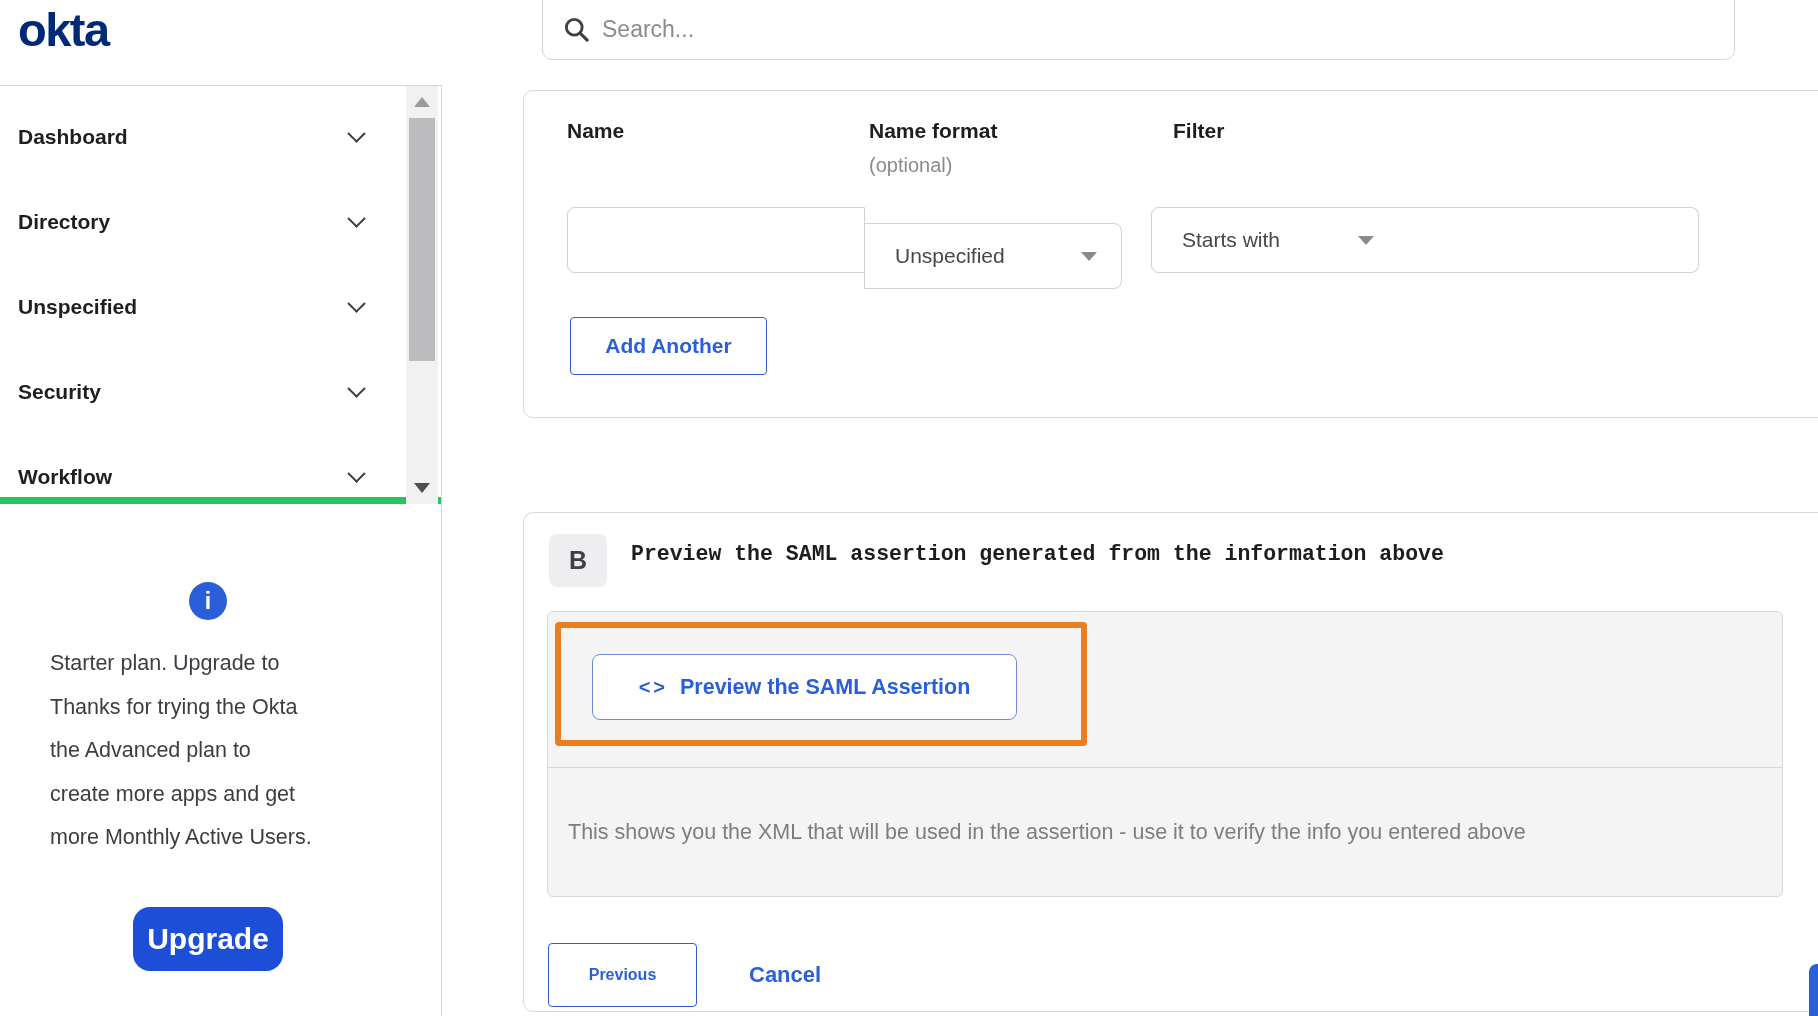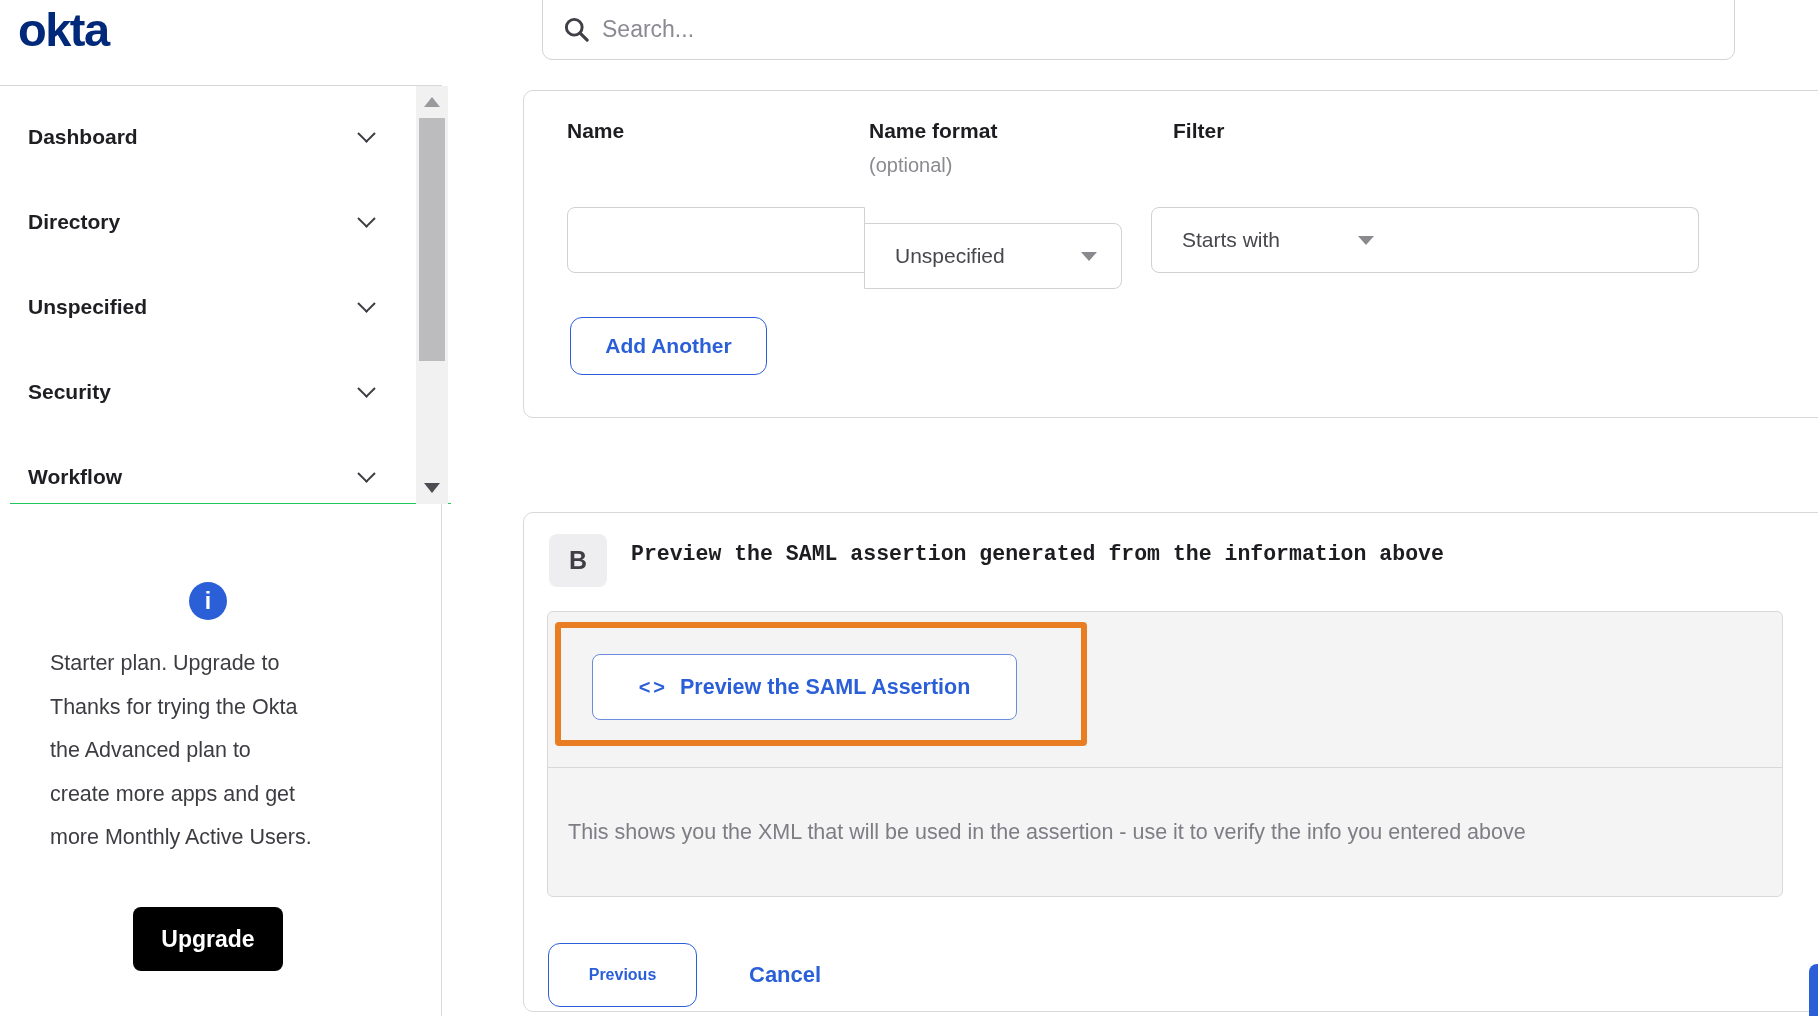--- a/index.html
+++ b/index.html
@@ -15,44 +15,44 @@
                display:flex; align-items:flex-end; }
   .searchbox .inner { display:flex; align-items:center; height:60px; width:100%; padding-left:20px; }
   .search-icon { width:27px; height:27px; flex:0 0 auto; }
   .searchbox input { border:none; outline:none; font-size:23px; color:#3f3f46; width:1050px;
                      margin-left:12px; font-family:"Liberation Sans", sans-serif; background:transparent; }
   .searchbox input::placeholder { color:#8a8a92; opacity:1; }
 
   
   .sidebar { position:absolute; left:0; top:85px; width:442px; height:931px;
              border-top:1px solid #d8d8dc; border-right:1px solid #d8d8dc; background:#fff; }
-  .menu { position:absolute; left:10px; top:0; width:441px; height:418px;
-          border-bottom:1px solid #22c55e; padding-top:8px; }
+  .menu { position:absolute; left:0; top:0; width:441px; height:418px;
+          border-bottom:7px solid #22c55e; padding-top:8px; }
   .menu-item { height:85px; display:flex; align-items:center; justify-content:space-between;
                padding:0 78px 0 18px; cursor:pointer; }
   .menu-item span.lbl { font-size:21px; font-weight:600; color:#1e1e23; }
   .chev { width:13px; height:13px; border-right:2.5px solid #3c3c42; border-bottom:2.5px solid #3c3c42;
           transform:rotate(45deg) translate(-2px,-2px); }
   .vscroll { position:absolute; left:406px; top:0; width:32px; height:418px; background:#f1f1f2; }
   .arrow-up { position:absolute; left:8px; top:11px; width:0; height:0;
               border-left:8px solid transparent; border-right:8px solid transparent;
               border-bottom:10px solid #9a9a9e; }
   .thumb { position:absolute; left:3px; top:32px; width:26px; height:243px; background:#bcbcbf; }
   .arrow-dn { position:absolute; left:8px; bottom:11px; width:0; height:0;
               border-left:8px solid transparent; border-right:8px solid transparent;
               border-top:10px solid #4c4c52; }
 
   .info-icon { position:absolute; left:189px; top:496px; width:38px; height:38px; border-radius:50%;
                background:#2a5fd8; color:#fff; font-weight:700; font-size:23px;
                display:flex; align-items:center; justify-content:center; }
   .upgrade-text { position:absolute; left:50px; top:556px; width:350px; font-size:21.5px;
                   color:#3c3c42; line-height:43.5px; }
   .upgrade-btn { position:absolute; left:133px; top:821px; width:150px; height:64px;
-                 background:#000000; border:none; border-radius:8px; color:#fff;
-                 font-size:23px; font-weight:700; cursor:pointer;
+                 background:#1d4ed8; border:none; border-radius:17px; color:#fff;
+                 font-size:30px; font-weight:700; cursor:pointer;
                  font-family:"Liberation Sans", sans-serif; }
 
   
   .card { position:absolute; left:523px; width:1398px; background:#fff;
           border:1px solid #d8d8dc; border-radius:10px; }
   .card-a { top:90px; height:328px; }
   .card-b { top:512px; height:500px; }
 
   .col-label { position:absolute; font-size:21px; font-weight:700; color:#1d1d21; }
   .hint { position:absolute; font-size:20px; color:#8a8a90; }
@@ -63,21 +63,21 @@
   .fld-1 { left:43px;  width:298px; border-radius:8px 0 0 8px; }
   .sel-1 { left:340px; width:258px; border-radius:0 8px 8px 0;margin-top:16px; }
   .sel-2 { left:627px; width:248px; border-radius:8px 0 0 8px; }
   .fld-2 { left:874px; width:301px; border-radius:0 8px 8px 0; border-left:none; }
   .select { display:flex; align-items:center; justify-content:space-between;
             padding:0 24px 0 30px; cursor:pointer; }
   .select .val { font-size:21px; color:#47474d; }
   .caret { width:0; height:0; border-left:8px solid transparent; border-right:8px solid transparent;
            border-top:9px solid #8a8a8e; }
 
-  .btn-outline { background:#fff; border:1.5px solid #2a5fd8; border-radius:12px; color:#2a5fd8;
+  .btn-outline { background:#fff; border:1.5px solid #2a5fd8; border-radius:4px; color:#2a5fd8;
                  font-size:21px; font-weight:700; cursor:pointer;
                  font-family:"Liberation Sans", sans-serif; }
   .add-another { position:absolute; left:46px; top:226px; width:197px; height:58px; }
 
   .badge-b { position:absolute; left:25px; top:21px; width:58px; height:53px; background:#eeeef0;
              border-radius:8px; display:flex; align-items:center; justify-content:center;
              font-size:25px; font-weight:600; color:#3f3f45; }
   .sec-title { position:absolute; left:107px; top:29px; font-size:21.5px; font-weight:700; color:#1d1d21;font-family:Liberation Mono, monospace; }
 
   .panel { position:absolute; left:23px; top:98px; width:1236px; height:286px;

